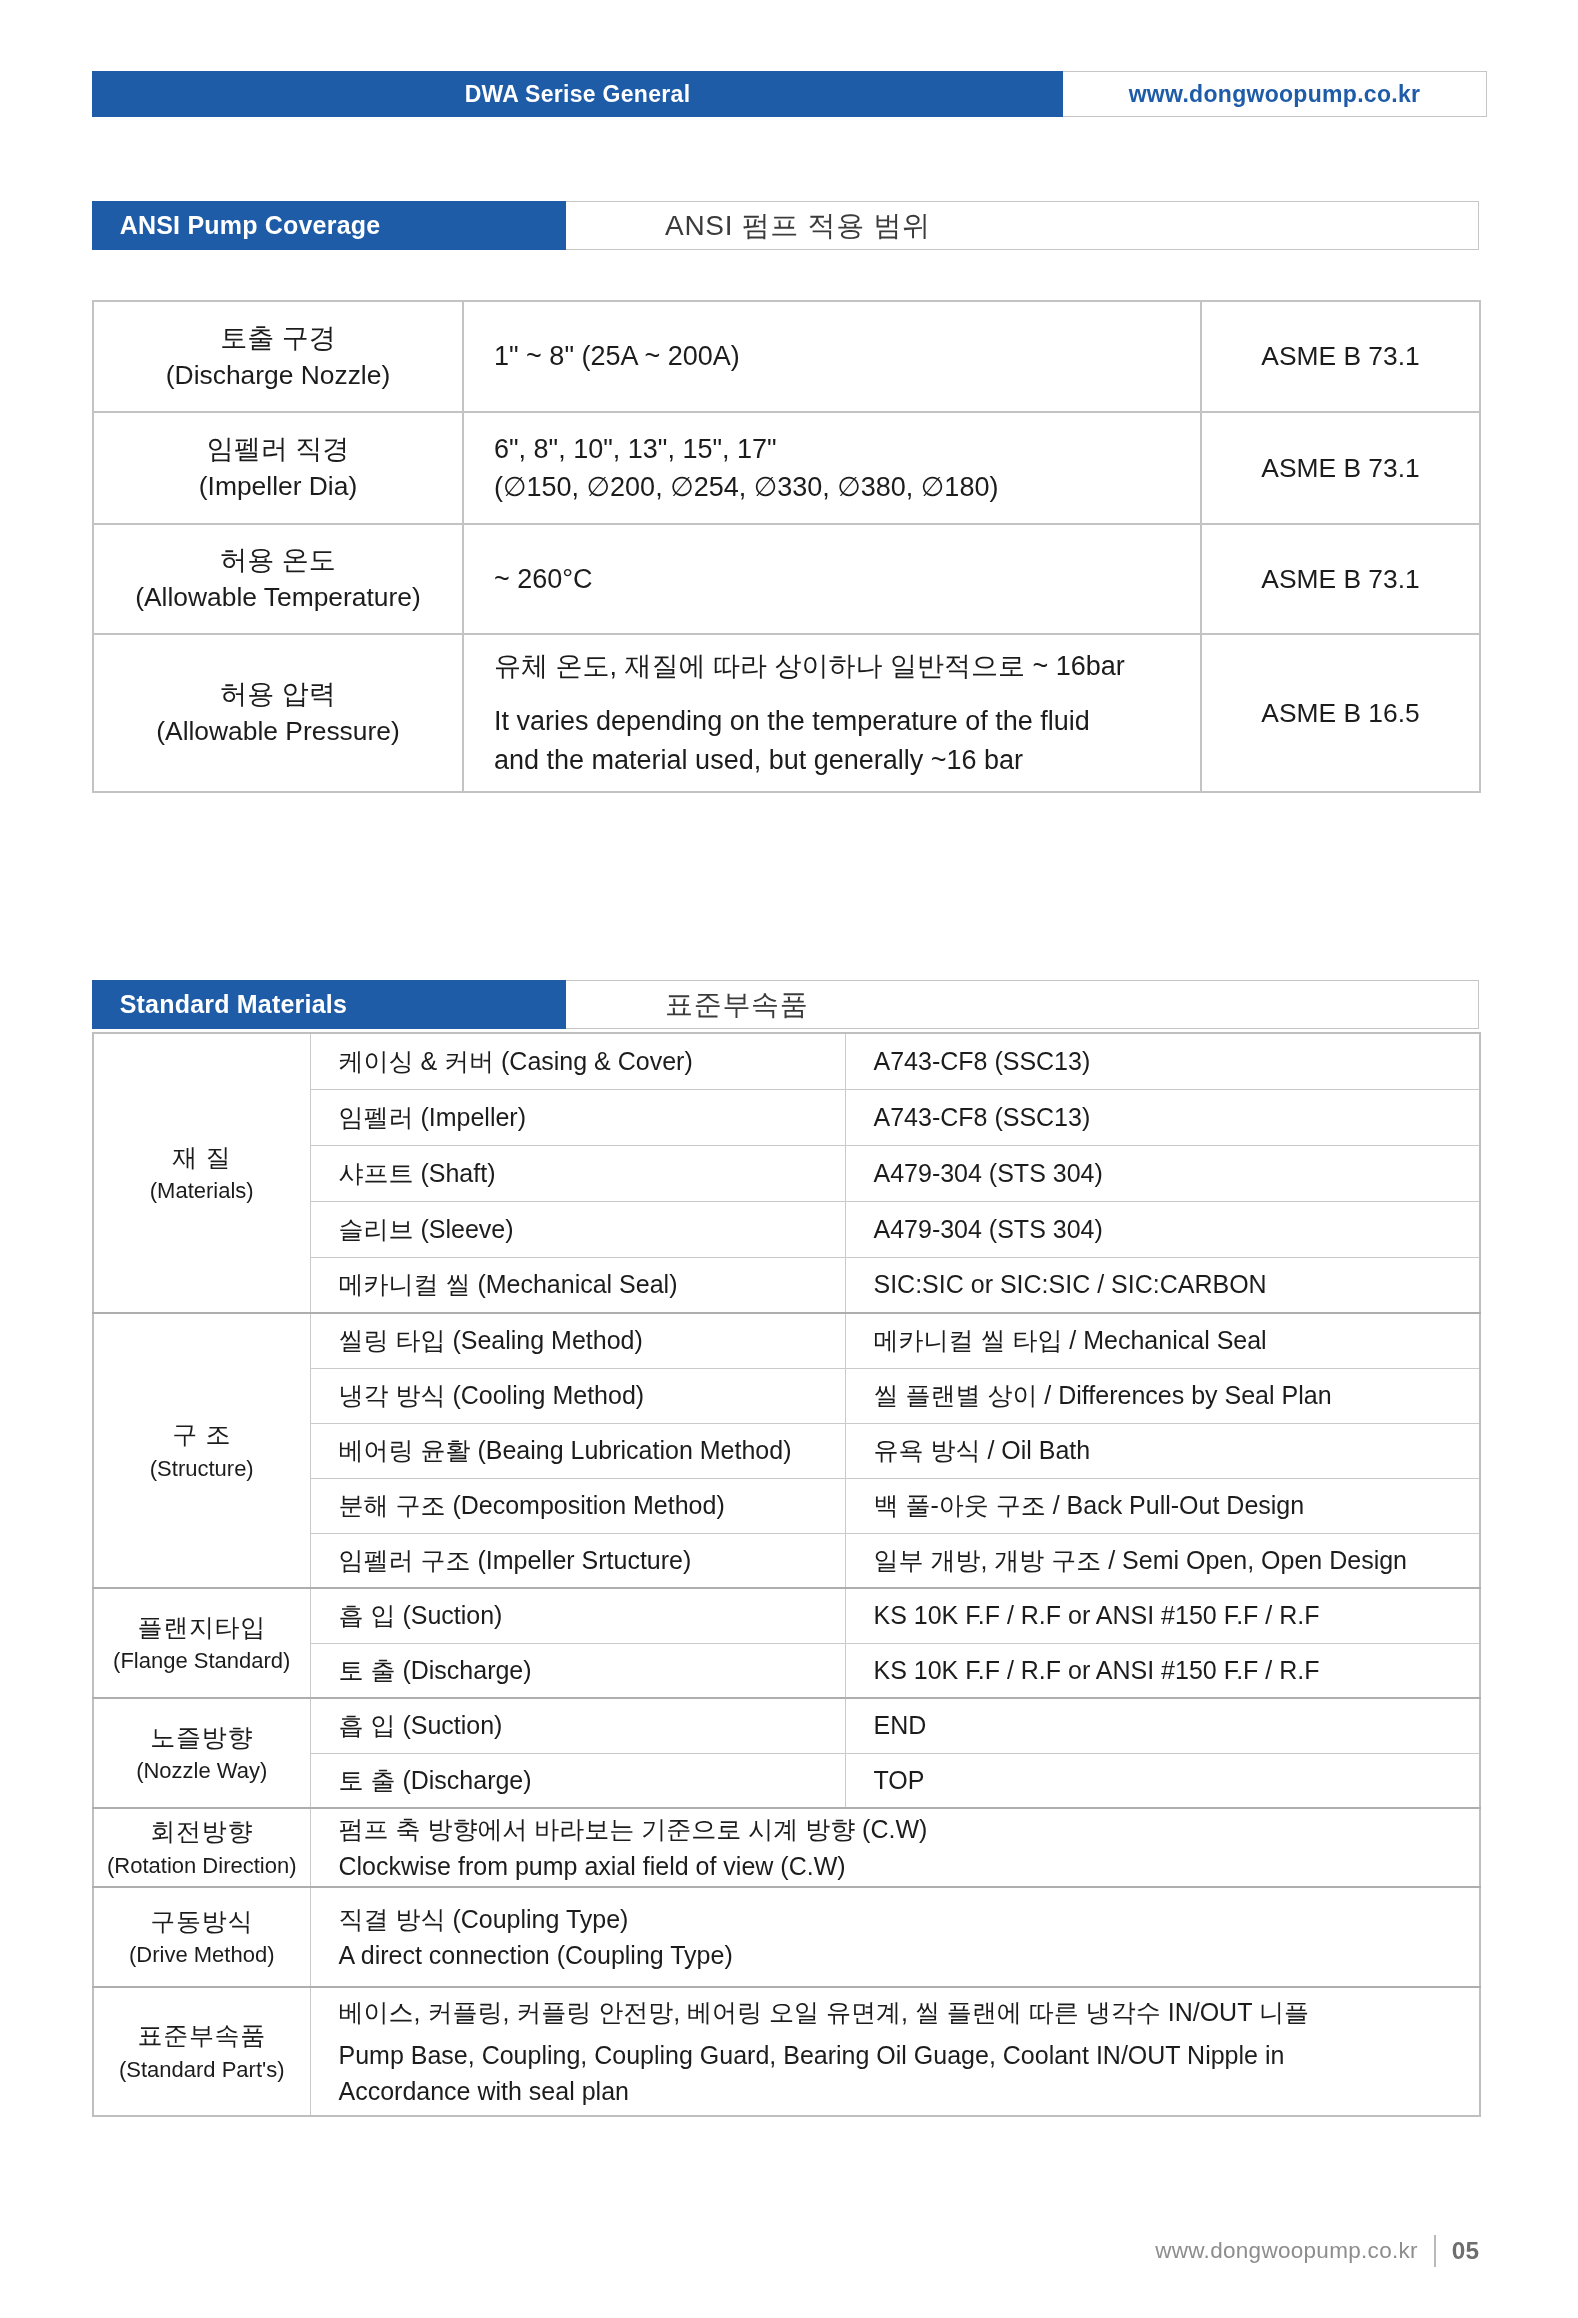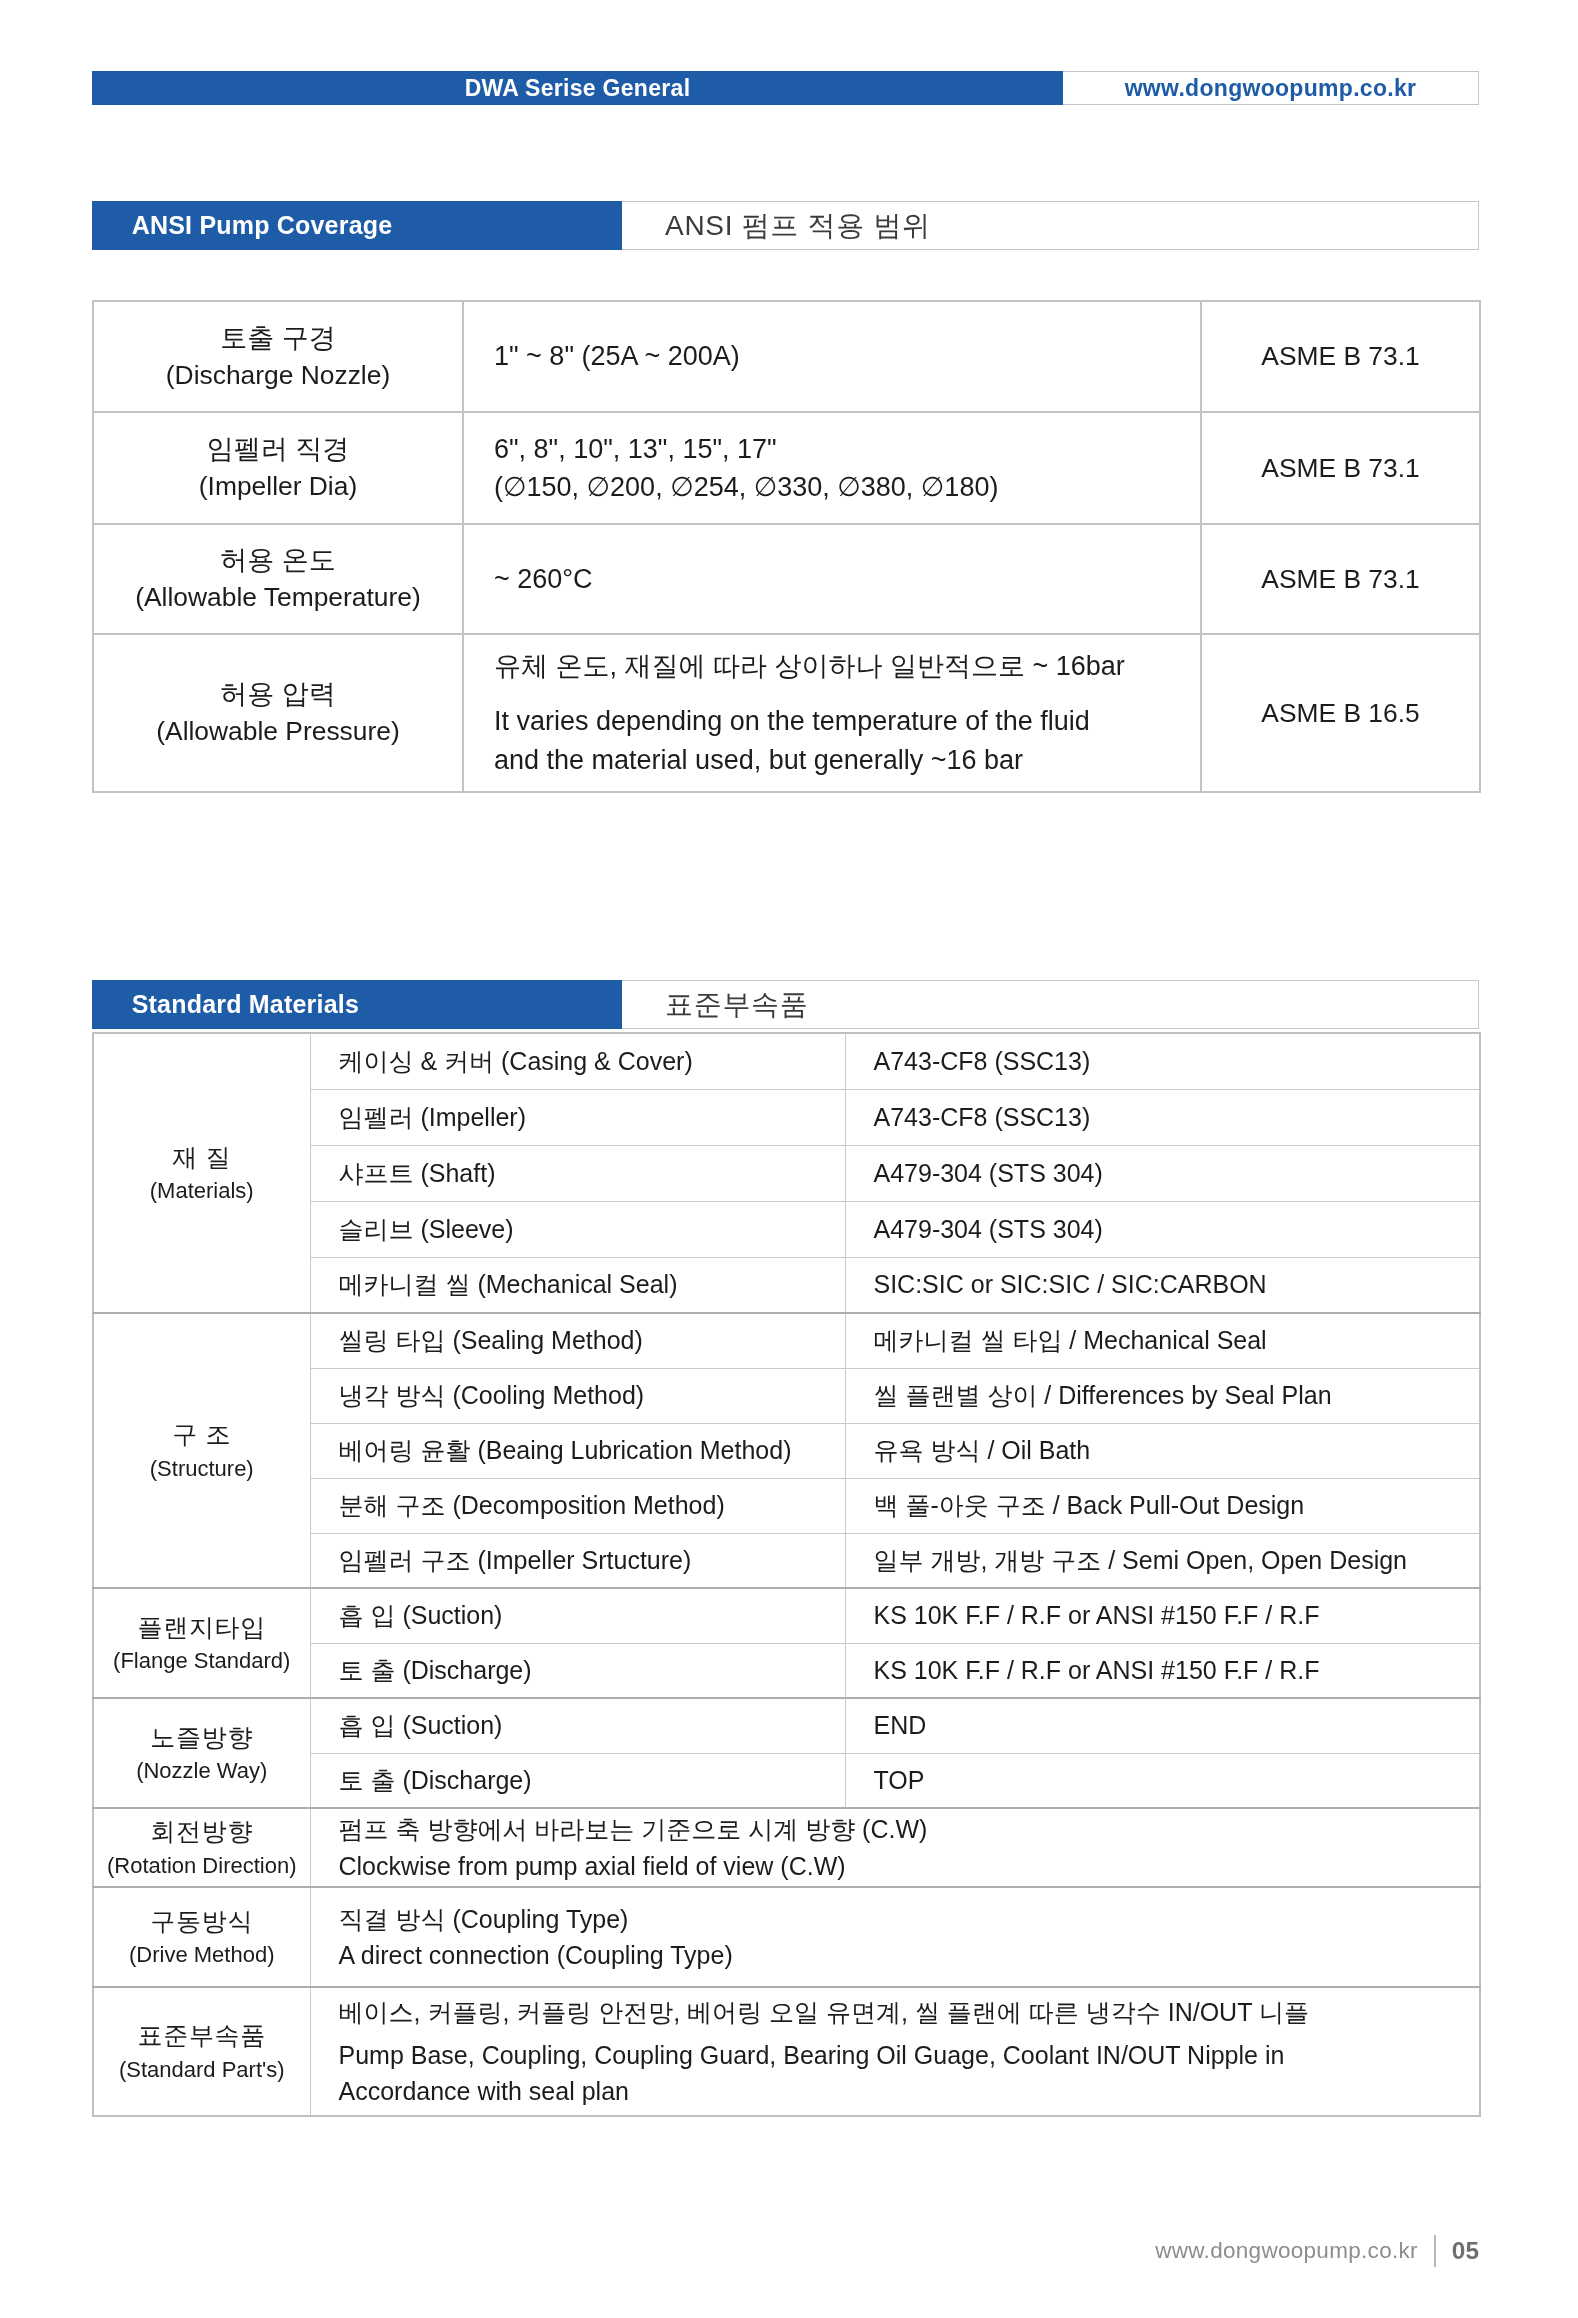--- a/index.html
+++ b/index.html
@@ -11,43 +11,43 @@
   html,body{margin:0;padding:0;background:#ffffff;}
   .page{
     position:relative;
     width:1579px;height:2319px;
     background:#ffffff;
     font-family:"Liberation Sans","DejaVu Sans",sans-serif;
     color:var(--ink);
     overflow:hidden;
   }
   
-  .header-bar{position:absolute;left:92px;top:71px;width:1387px;height:34px;}
+  .header-bar{position:absolute;left:92px;top:71px;width:1387px;height:46px;padding-left:8px;}
   .header-blue{
     position:absolute;left:0;top:0;width:971px;height:100%;
     background:var(--blue);
     display:flex;align-items:center;justify-content:center;
   }
   .header-title{color:#ffffff;font-size:23px;font-weight:bold;letter-spacing:0.3px;}
   .header-url-box{
     position:absolute;left:971px;right:0;top:0;bottom:0;
     background:#ffffff;border:1.3px solid var(--line);border-left:none;
     display:flex;align-items:center;justify-content:center;
   }
   .header-url{color:var(--blue);font-size:23px;font-weight:bold;letter-spacing:0.3px;}
 
   
   .section-header{
     position:absolute;left:92px;width:1387px;height:49px;
     background:#ffffff;border:1.3px solid var(--line);box-sizing:border-box;
   }
   .section-blue{
-    position:absolute;left:-1.3px;top:-1.3px;bottom:-1.3px;width:530px;
+    position:absolute;left:-1.3px;top:-1.3px;bottom:-1.3px;width:474px;
     background:var(--blue);
-    display:flex;align-items:center;padding-left:40px;box-sizing:border-box;
+    display:flex;align-items:center;padding-left:28px;box-sizing:border-box;
   }
   .section-title-en{color:#ffffff;font-size:25px;font-weight:bold;letter-spacing:0.2px;}
   .section-title-ko{
     position:absolute;left:572px;top:50%;transform:translateY(-50%);
     font-size:28px;color:#3b3b3b;letter-spacing:0.7px;
   }
   #section-coverage{top:201px;}
   #section-materials{top:936px;margin-top:44px;}
 
   

